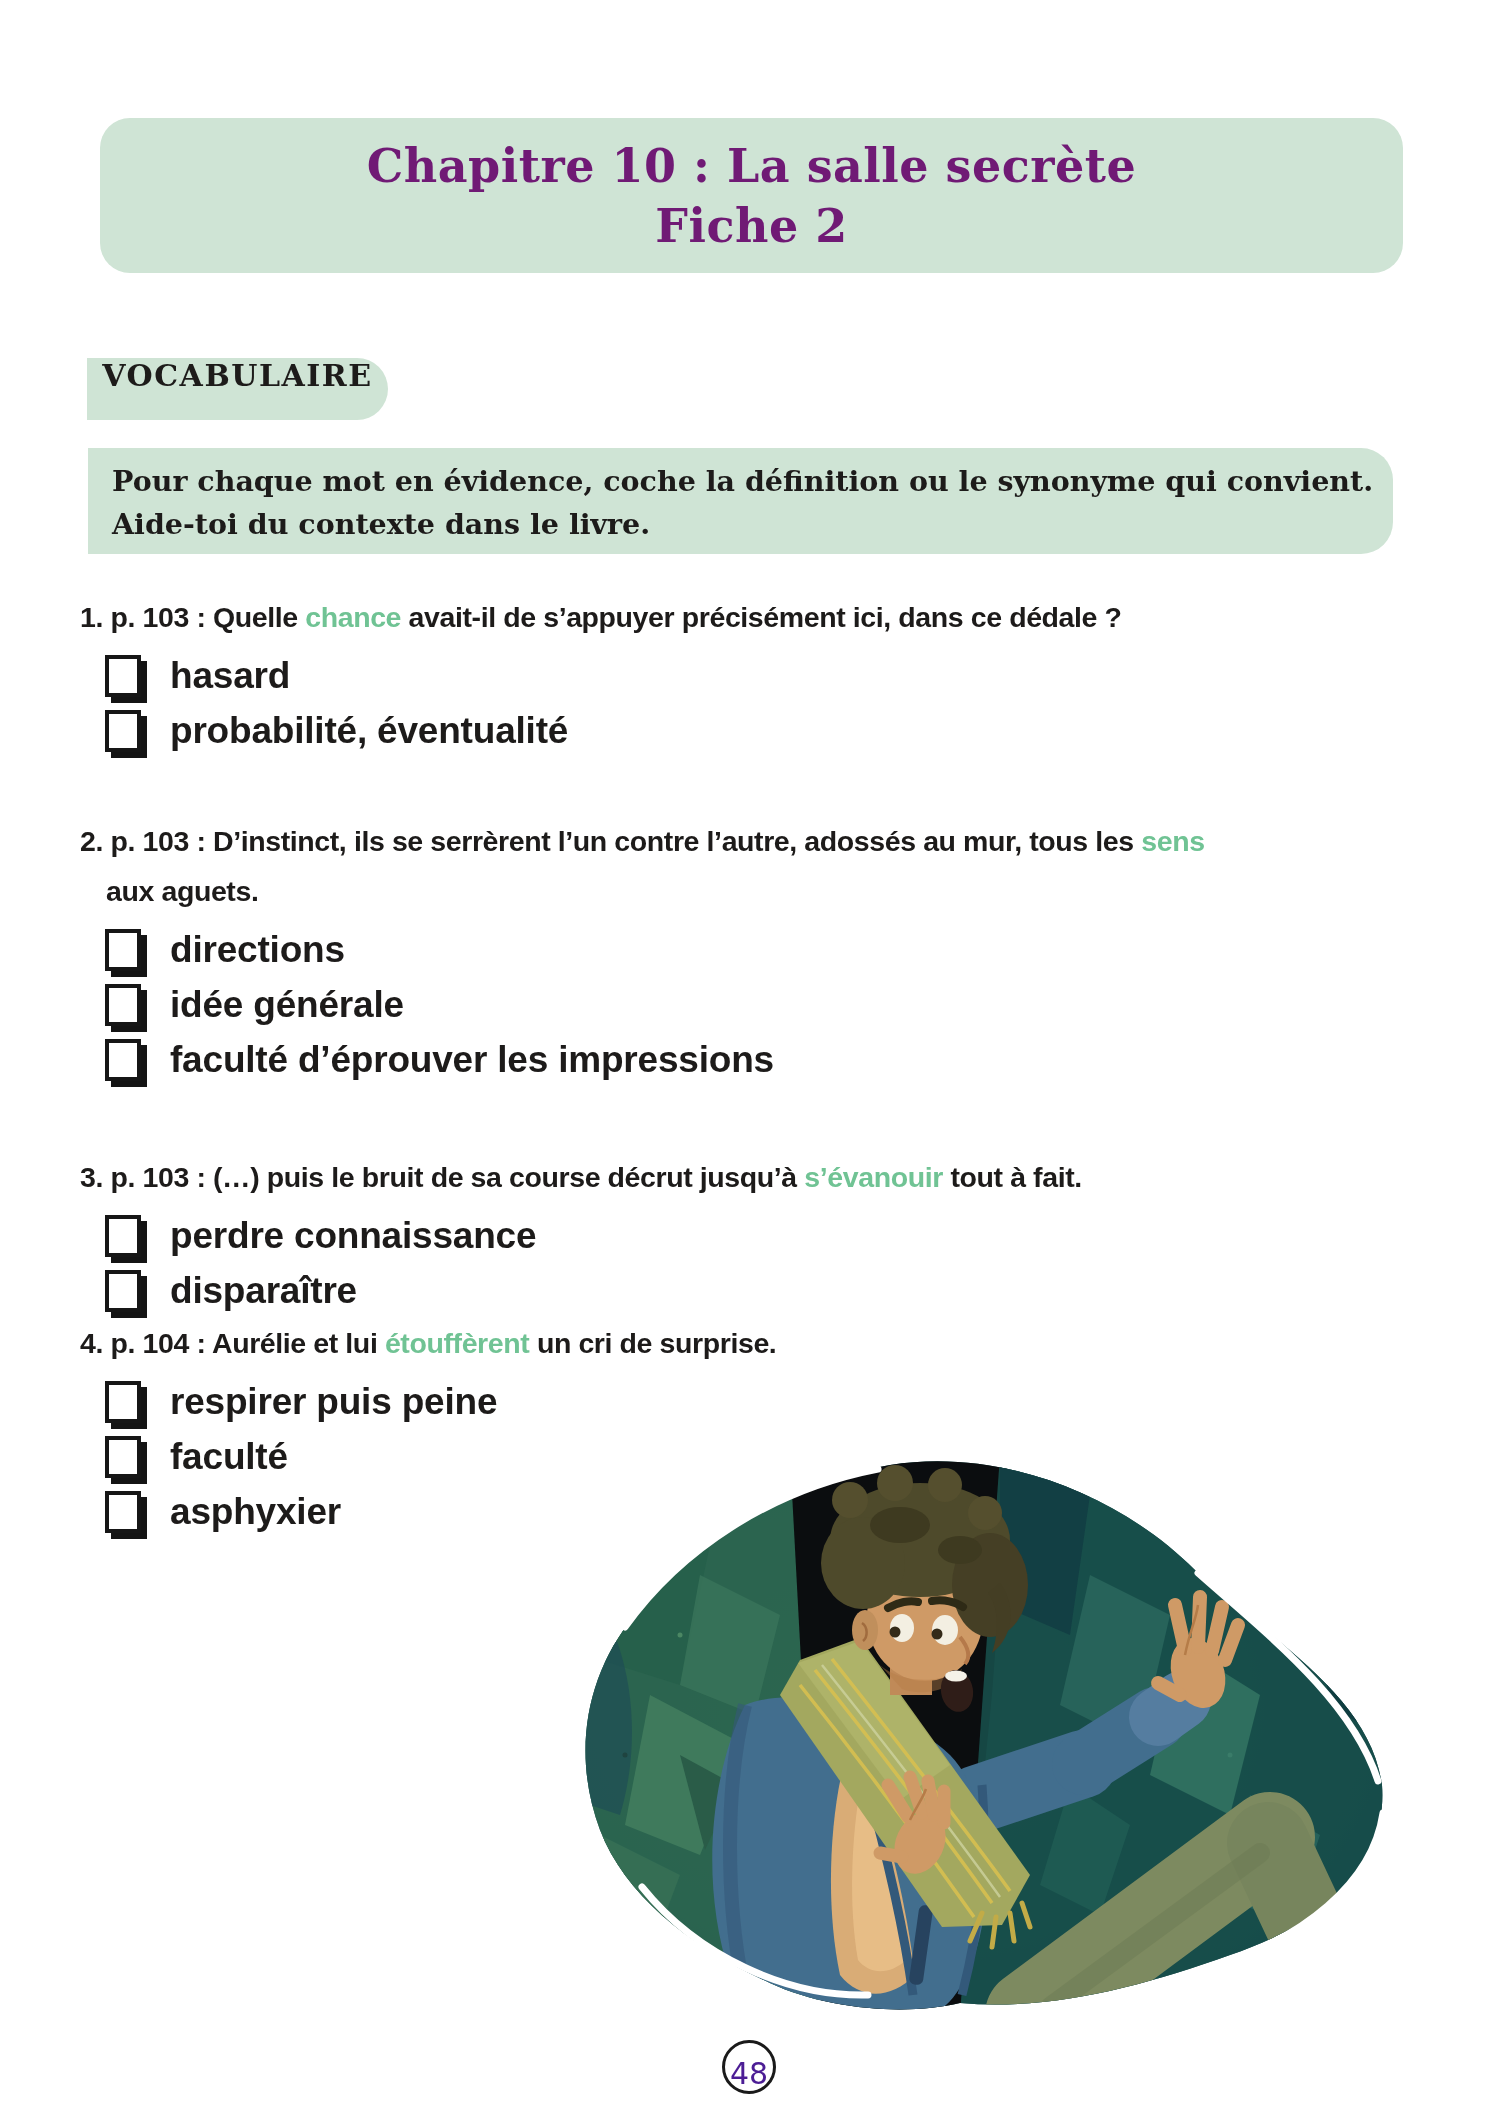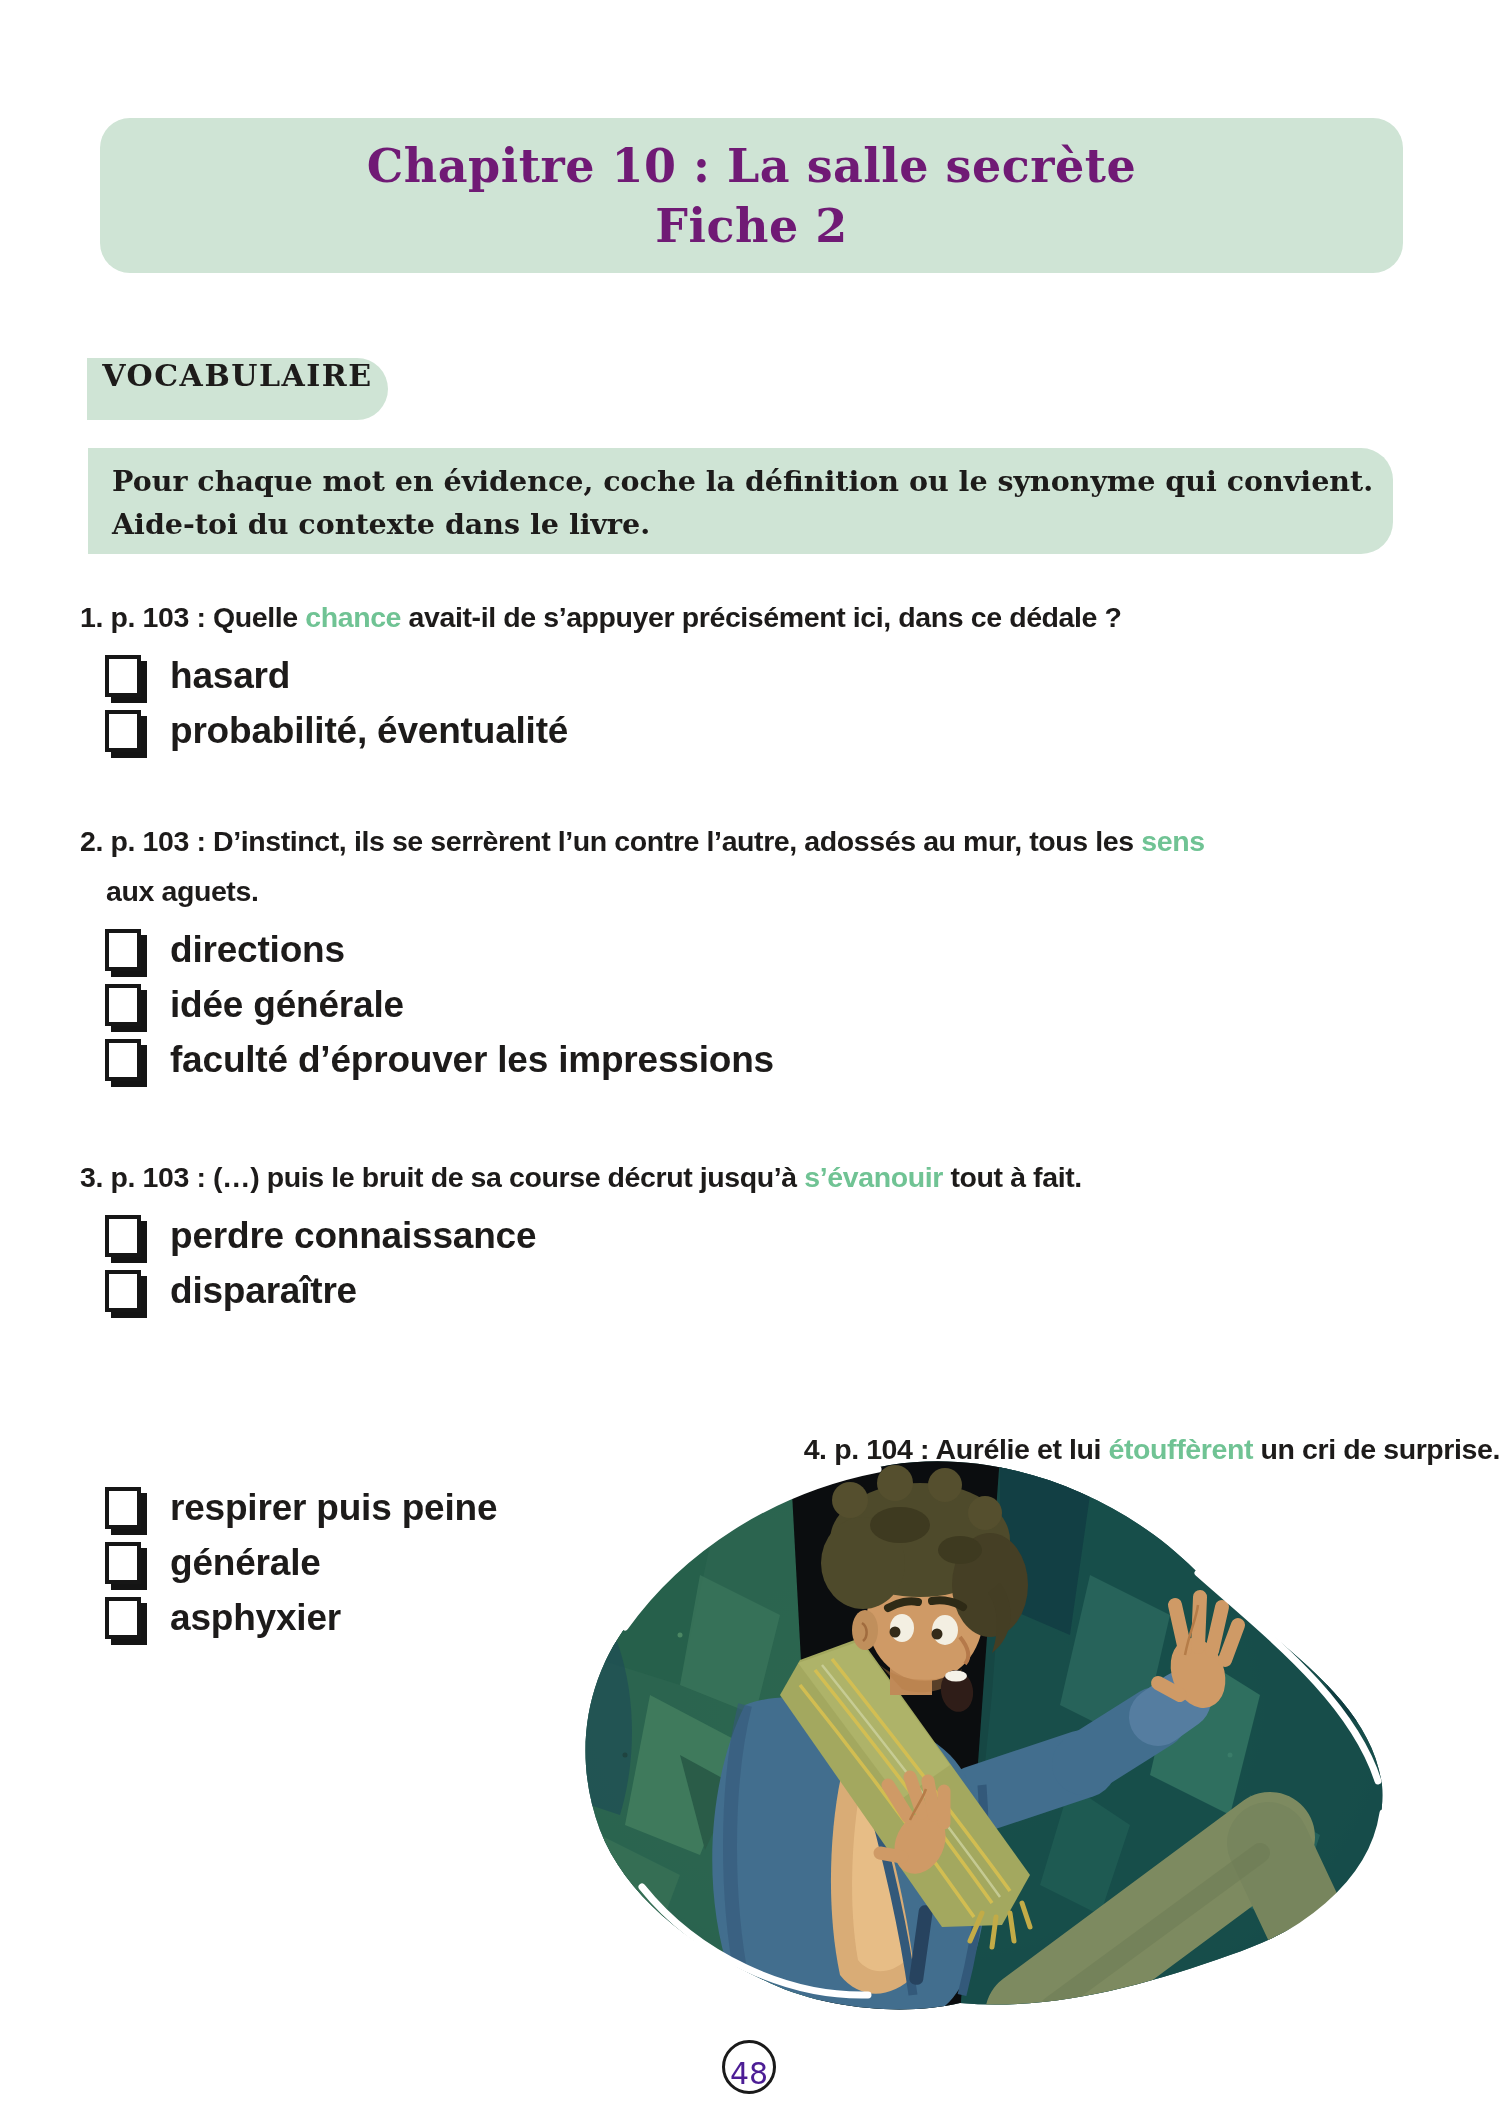--- a/index.html
+++ b/index.html
@@ -42,21 +42,21 @@
     margin-left:24px;margin-top:0;
   }
   .instruction-box .iline:first-child{margin-top:12px;}
 
   
   .questions{left:80px;top:0;width:1420px;height:2122px;pointer-events:none;}
   .q{position:absolute;left:0;width:1420px;}
   .q:nth-of-type(1){top:592px;}
   .q:nth-of-type(2){top:816px;}
   .q:nth-of-type(3){top:1152px;}
-  .q:nth-of-type(4){top:1424px;text-align:right;}
+  .q:nth-of-type(4){top:1318px;}
   .q-text{
     font-size:28.5px;font-weight:700;letter-spacing:-0.4px;line-height:50px;
     margin:0 0 6px 0;white-space:nowrap;color:#1d1b1a;
   }
   .q-text .hl{color:var(--hl,#70c394);}
   .q-text .indent{display:inline-block;margin-left:26px;}
   .opt{
     height:55px;display:flex;align-items:center;pointer-events:auto;
   }
   .cb{
@@ -140,21 +140,21 @@
     </div>
     <div class="q">
       <div class="q-text"><span>4. p. 104 : Aurélie et lui </span><span class="hl">étouffèrent</span><span> un cri de surprise.</span></div>
       <div>
         <div class="opt">
           <span class="cb"></span>
           <span class="opt-label">respirer puis peine</span>
         </div>
         <div class="opt">
           <span class="cb"></span>
-          <span class="opt-label">générale</span>
+          <span class="opt-label">faculté</span>
         </div>
         <div class="opt">
           <span class="cb"></span>
           <span class="opt-label">asphyxier</span>
         </div>
       </div>
     </div>
   </div>
 
 <div class="abs illustration">

